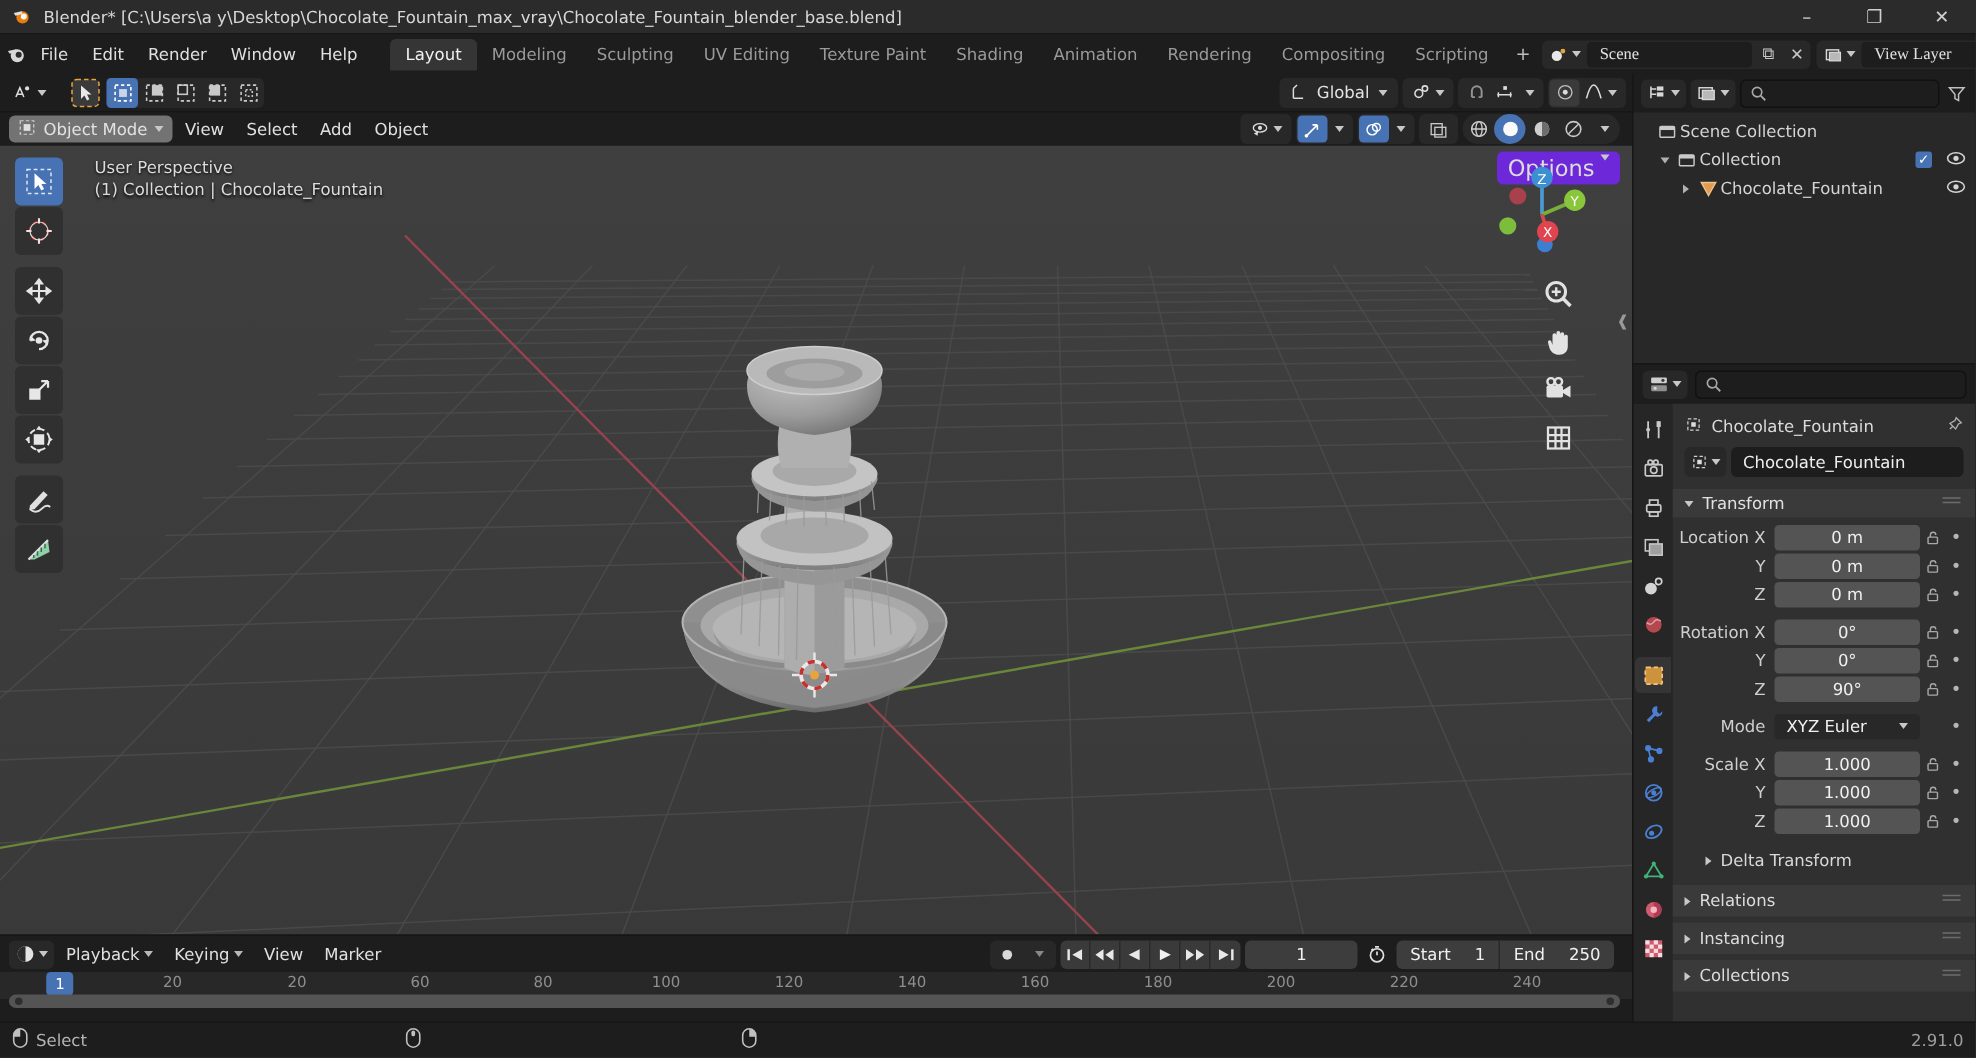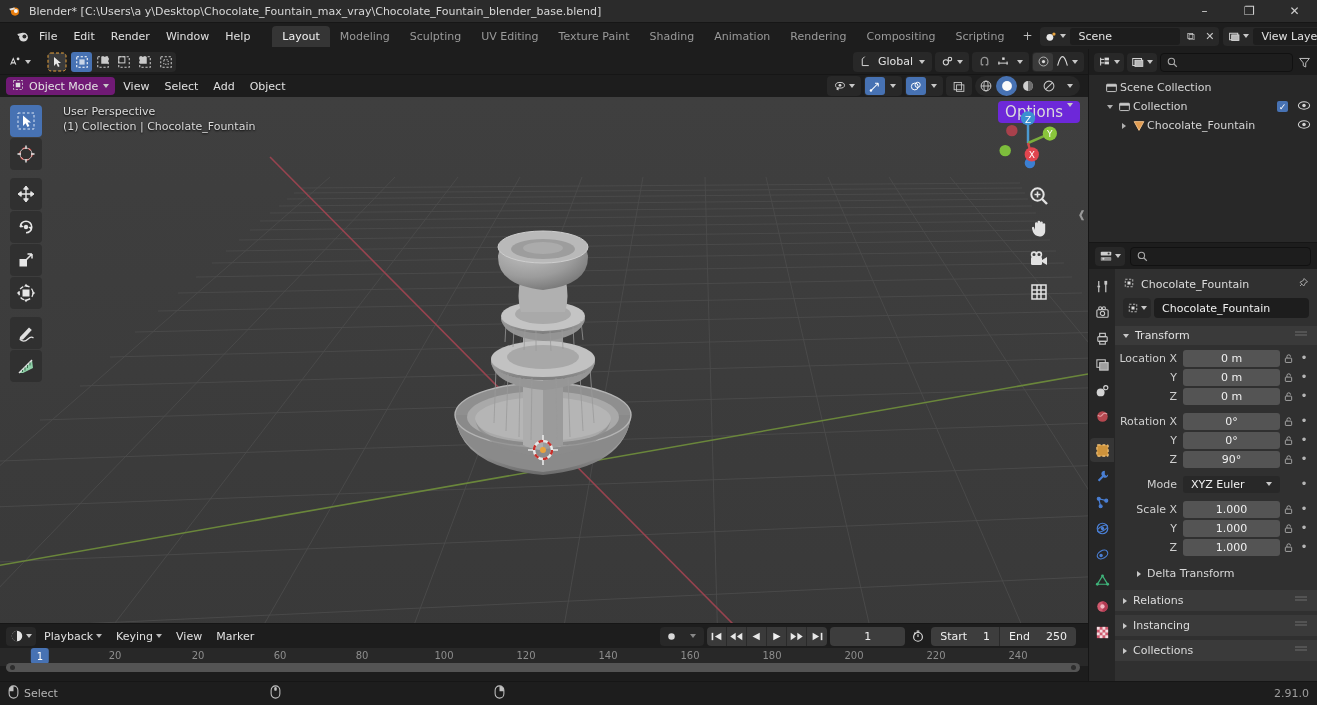--- a/index.html
+++ b/index.html
@@ -21,34 +21,34 @@
   .title-text { font-size: 11px; color: #d8d8d8; white-space: nowrap; }
   .win-ctrls { margin-left: auto; display: flex; height: 100%; }
   .win-btn {
     width: 45px; height: 100%; display: flex; align-items: center; justify-content: center;
     color: #cfcfcf; font-size: 12px;
   }
 
   
   .topbar {
     height: 26px; background: #1d1d1d; display: flex; align-items: center;
-    padding: 0 16px; gap: 0px; position: relative;
+    padding: 0 4px; gap: 0px; position: relative;
   }
   .blender-icon { width: 22px; height: 20px; display:flex; align-items:center; justify-content:center; }
   .menu-item {
     padding: 3px 8px; font-size: 11px; color: #e0e0e0; border-radius: 3px; white-space: nowrap;
   }
   .ws-tabs { display: flex; align-items: center; margin-left: 14px; }
   .ws-tab {
     padding: 4px 10px; font-size: 11px; color: #9a9a9a; border-radius: 4px 4px 0 0; white-space: nowrap;
   }
   .ws-tab.active { background: #353535; color: #f2f2f2; }
   .ws-plus { padding: 3px 8px; color: #bdbdbd; font-size: 12px; }
   .topbar-right { margin-left: auto; display: flex; align-items: center; gap: 4px; padding-right: 4px; }
-  .id-block { display: flex; align-items: center; background: #282828; border-radius: 4px; height: 19px; }
+  .id-block { display: flex; align-items: center; background: #282828; border-radius: 4px; height: 19px; font-family: Liberation Serif, serif; }
   .id-icon { display: flex; align-items: center; padding: 0 3px 0 5px; gap: 2px; }
   .id-name {
     background: #1d1d1d; height: 17px; line-height: 17px; padding: 0 8px; min-width: 110px;
     font-size: 11px; color: #e2e2e2; border-radius: 3px; margin: 0 1px;
   }
   .id-btn { width: 19px; height: 19px; display: flex; align-items: center; justify-content: center; color: #c8c8c8; }
 
   
   .main { display: flex; height: 632px; }
   .left-col { width: 1088px; position: relative; display: flex; flex-direction: column; }
@@ -71,21 +71,21 @@
   .shade-group { display:flex; align-items:center; background:#282828; border-radius: 11px; height: 20px; }
   .shade-btn { width: 21px; height: 20px; display:flex; align-items:center; justify-content:center; border-radius: 50%; }
   .shade-btn.active { background: #4772b3; }
 
   
   .vp-header2 {
     height: 22px; background: #1d1d1d; display: flex; align-items: center; padding: 0 6px; gap: 1px;
     position: relative; z-index: 5;
   }
   .mode-sel {
-    display: flex; align-items: center; gap: 5px; background: #701a75; border-radius: 4px;
+    display: flex; align-items: center; gap: 5px; background: #737373; border-radius: 4px;
     height: 18px; padding: 0 6px; font-size: 11px; color: #e2e2e2;
   }
   .vp-menu { padding: 2px 7px; font-size: 11px; color: #e0e0e0; border-radius: 3px; }
 
   
   .viewport { flex: 1; position: relative; overflow: hidden; background: #3b3b3b; }
   .vp-canvas { position: absolute; inset: 0; }
   .vp-info { position: absolute; left: 63px; top: 7px; font-size: 11px; color: #dcdcdc; line-height: 15px; text-shadow: 0 1px 2px #000; }
   .vp-toolbar {
     position: absolute; left: 10px; top: 8px; width: 34px;

